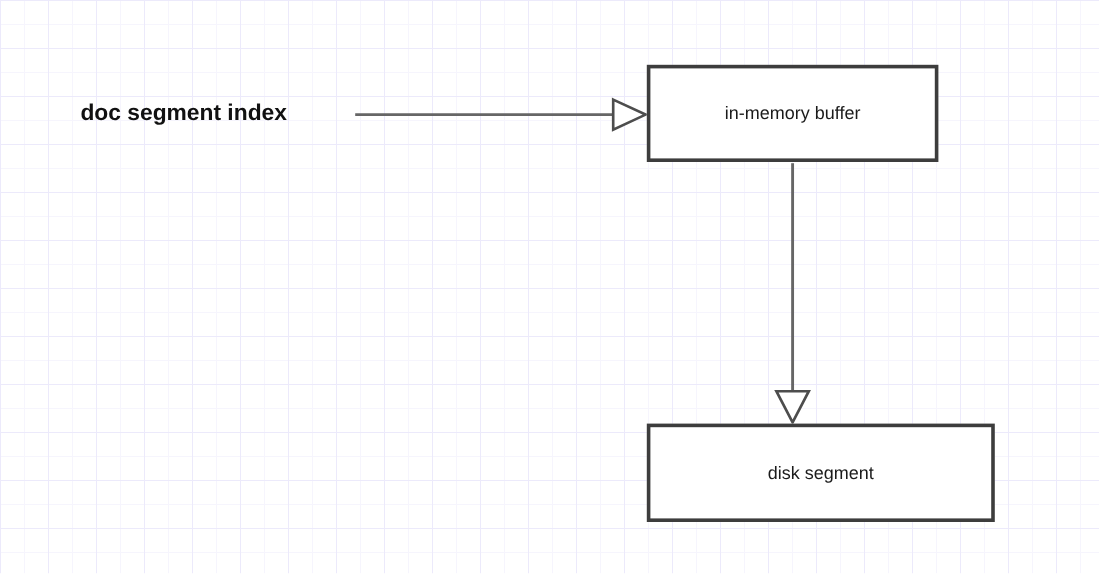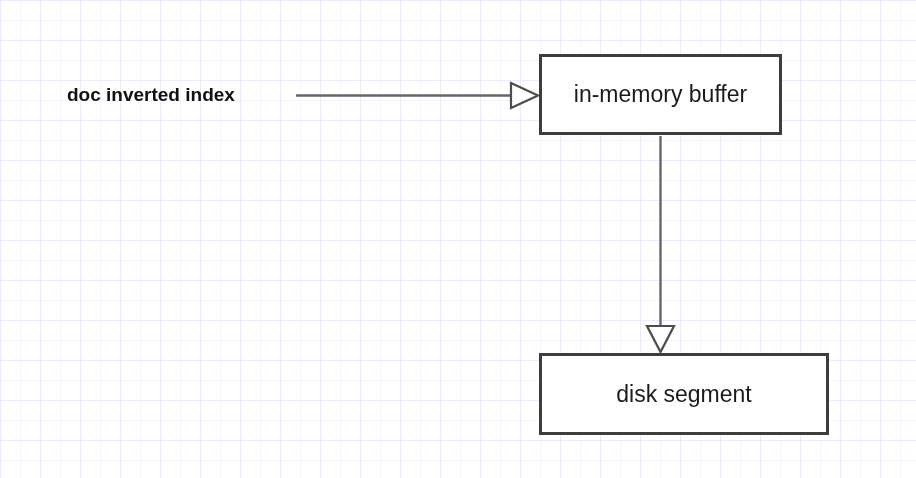--- a/index.html
+++ b/index.html
@@ -54,21 +54,21 @@
     box-sizing: border-box;
     background: #ffffff;
     border: 3px solid #3d3d3d;
     display: flex;
     align-items: center;
     justify-content: center;
   }
 
   .node-label {
     font-family: "Liberation Sans", sans-serif;
-    font-size: 23px;
+    font-size: 15px;
     font-weight: 400;
     color: #1b1b1b;
     line-height: 1;
     white-space: nowrap;
   }
 
   #node-memory-buffer {
     left: 539px;
     top: 54px;
     width: 243px;
@@ -112,21 +112,21 @@
       <polygon points="511,83 538,95.5 511,108" fill="#ffffff" stroke="#4d4d4d" stroke-width="2.2" stroke-linejoin="miter"></polygon>
     </g>
 
     <g>
       <line x1="660.5" y1="136" x2="660.5" y2="328" stroke="#666666" stroke-width="2.4"></line>
       <polygon points="647,326 674,326 660.5,352" fill="#ffffff" stroke="#4d4d4d" stroke-width="2.2" stroke-linejoin="miter"></polygon>
     </g>
 
   </svg>
 
-  <div class="edge-label" id="label-doc-inverted-index">doc inverted index</div>
+  <div class="edge-label" id="label-doc-inverted-index">doc segment index</div>
 
   <div class="node" id="node-memory-buffer">
     <span class="node-label">in-memory buffer</span>
   </div>
 
   <div class="node" id="node-disk-segment">
     <span class="node-label">disk segment</span>
   </div>
 
 </div>

